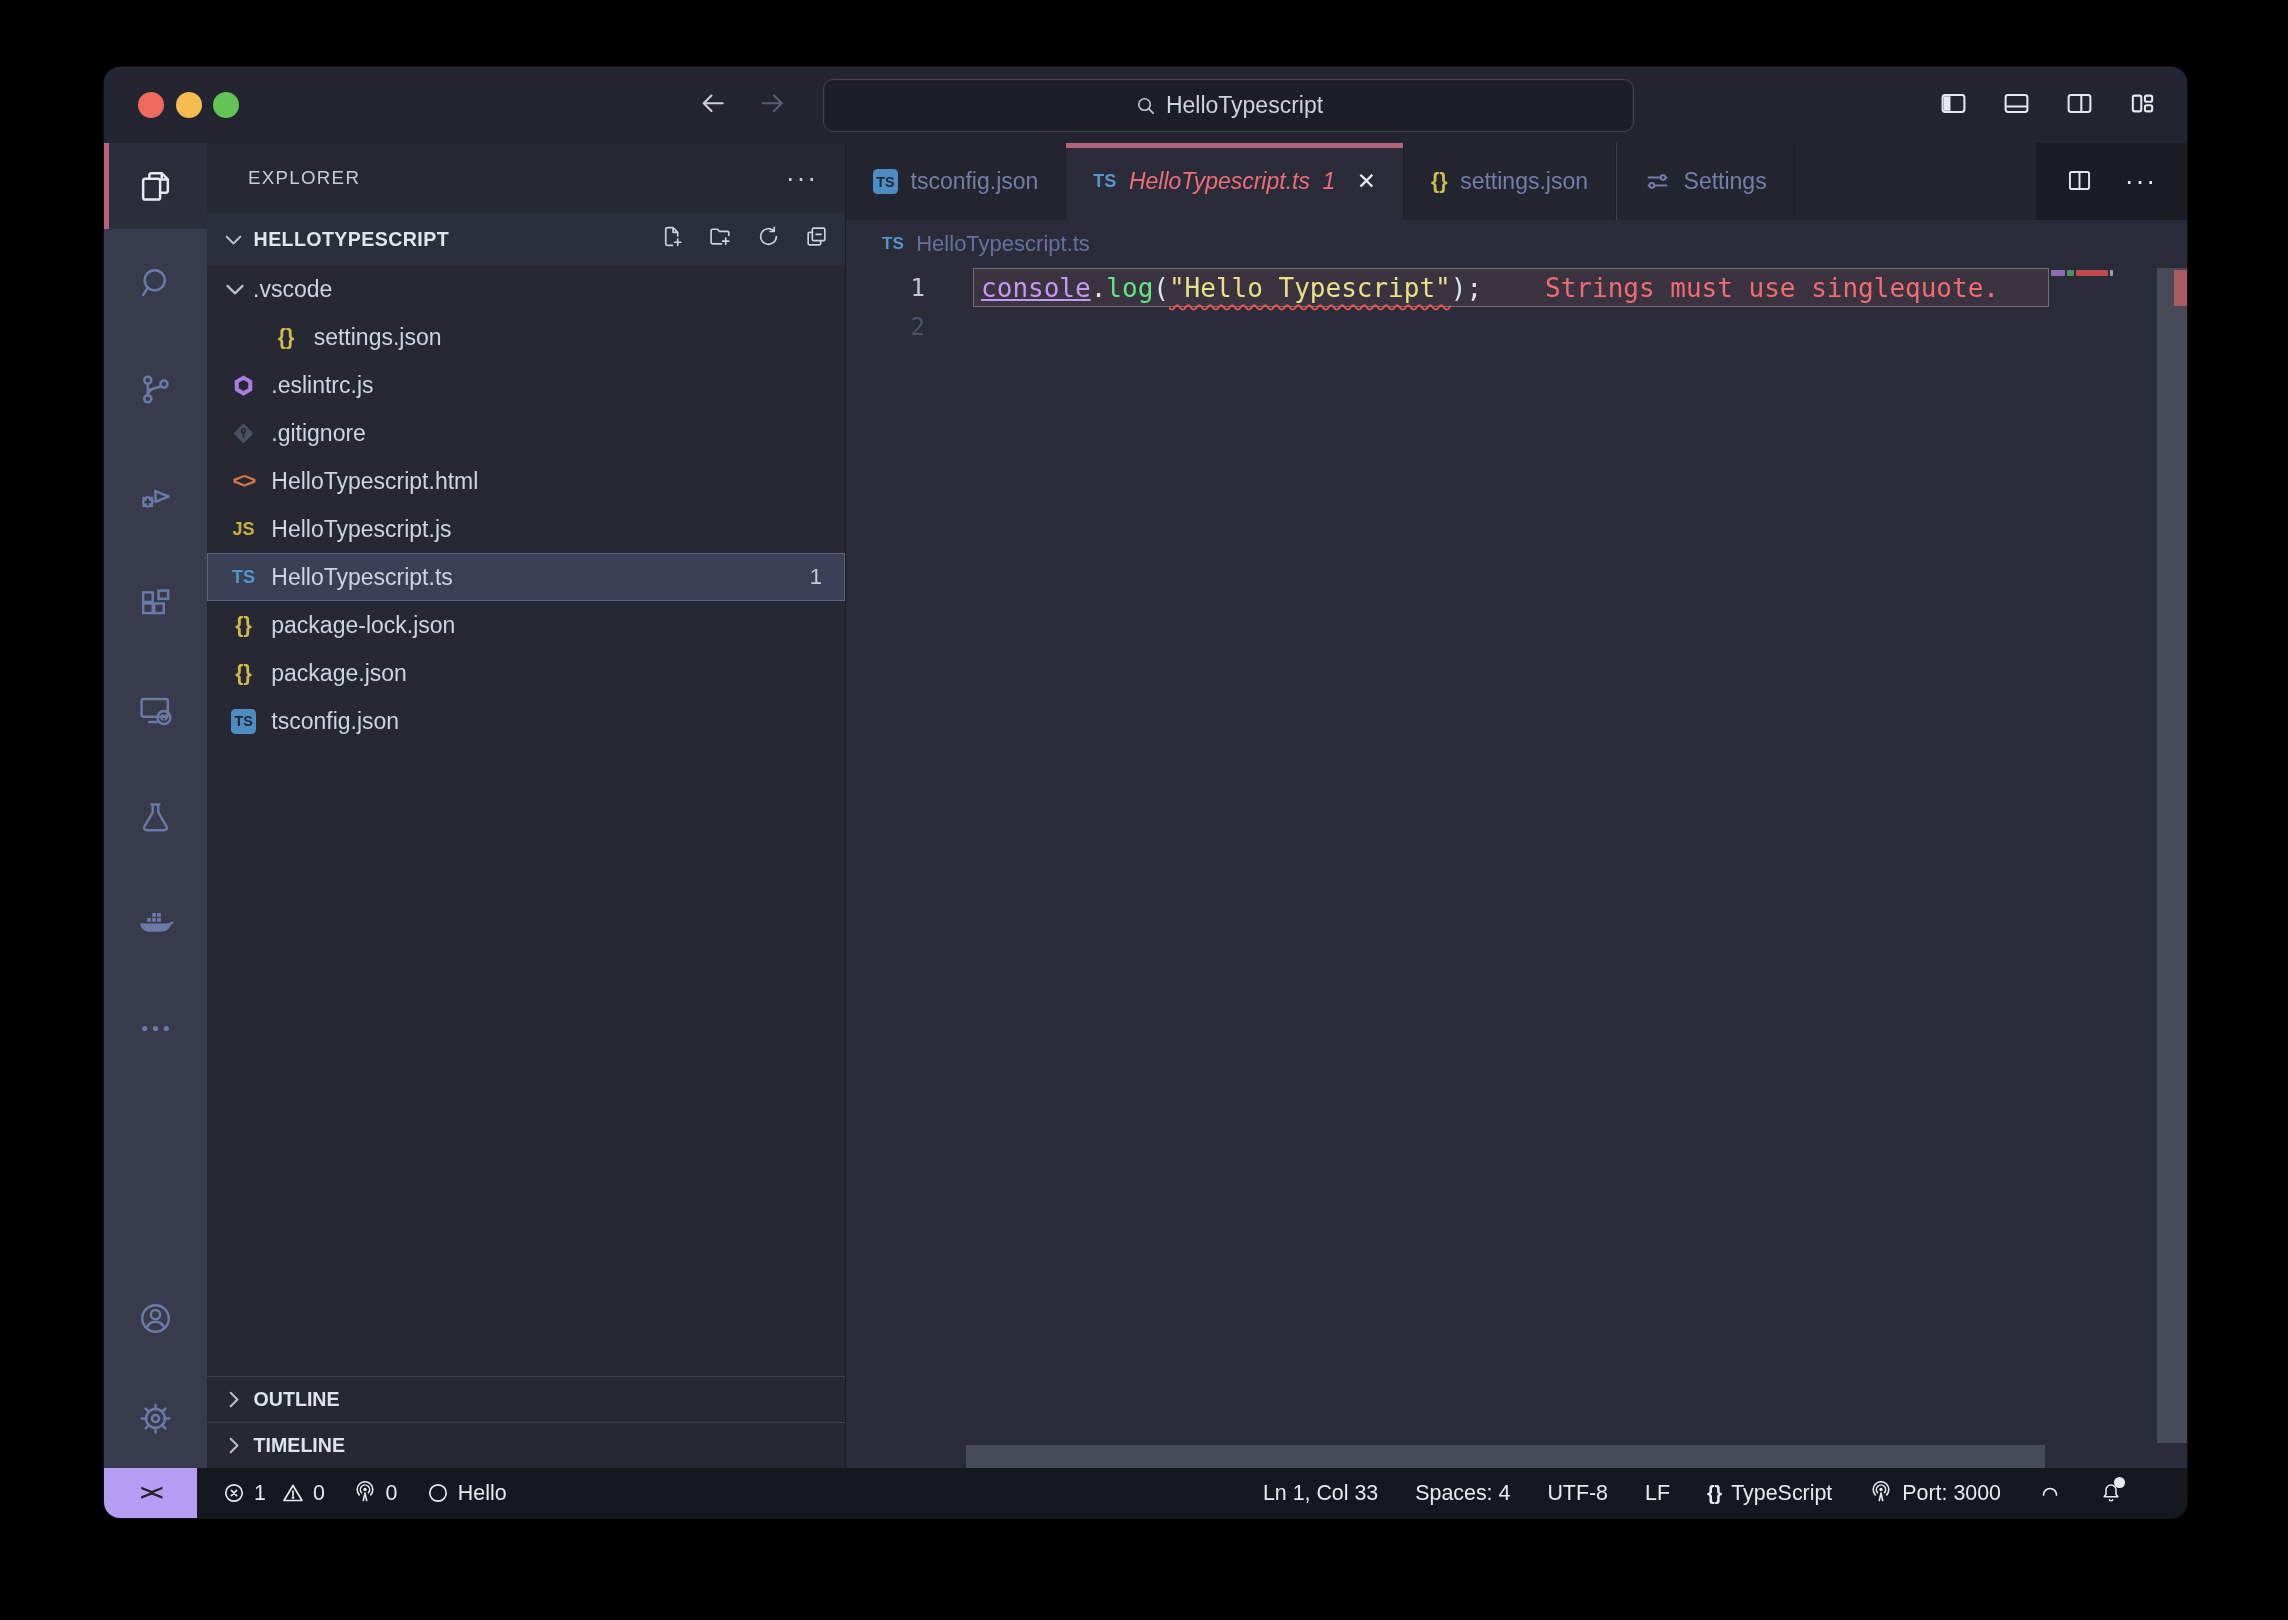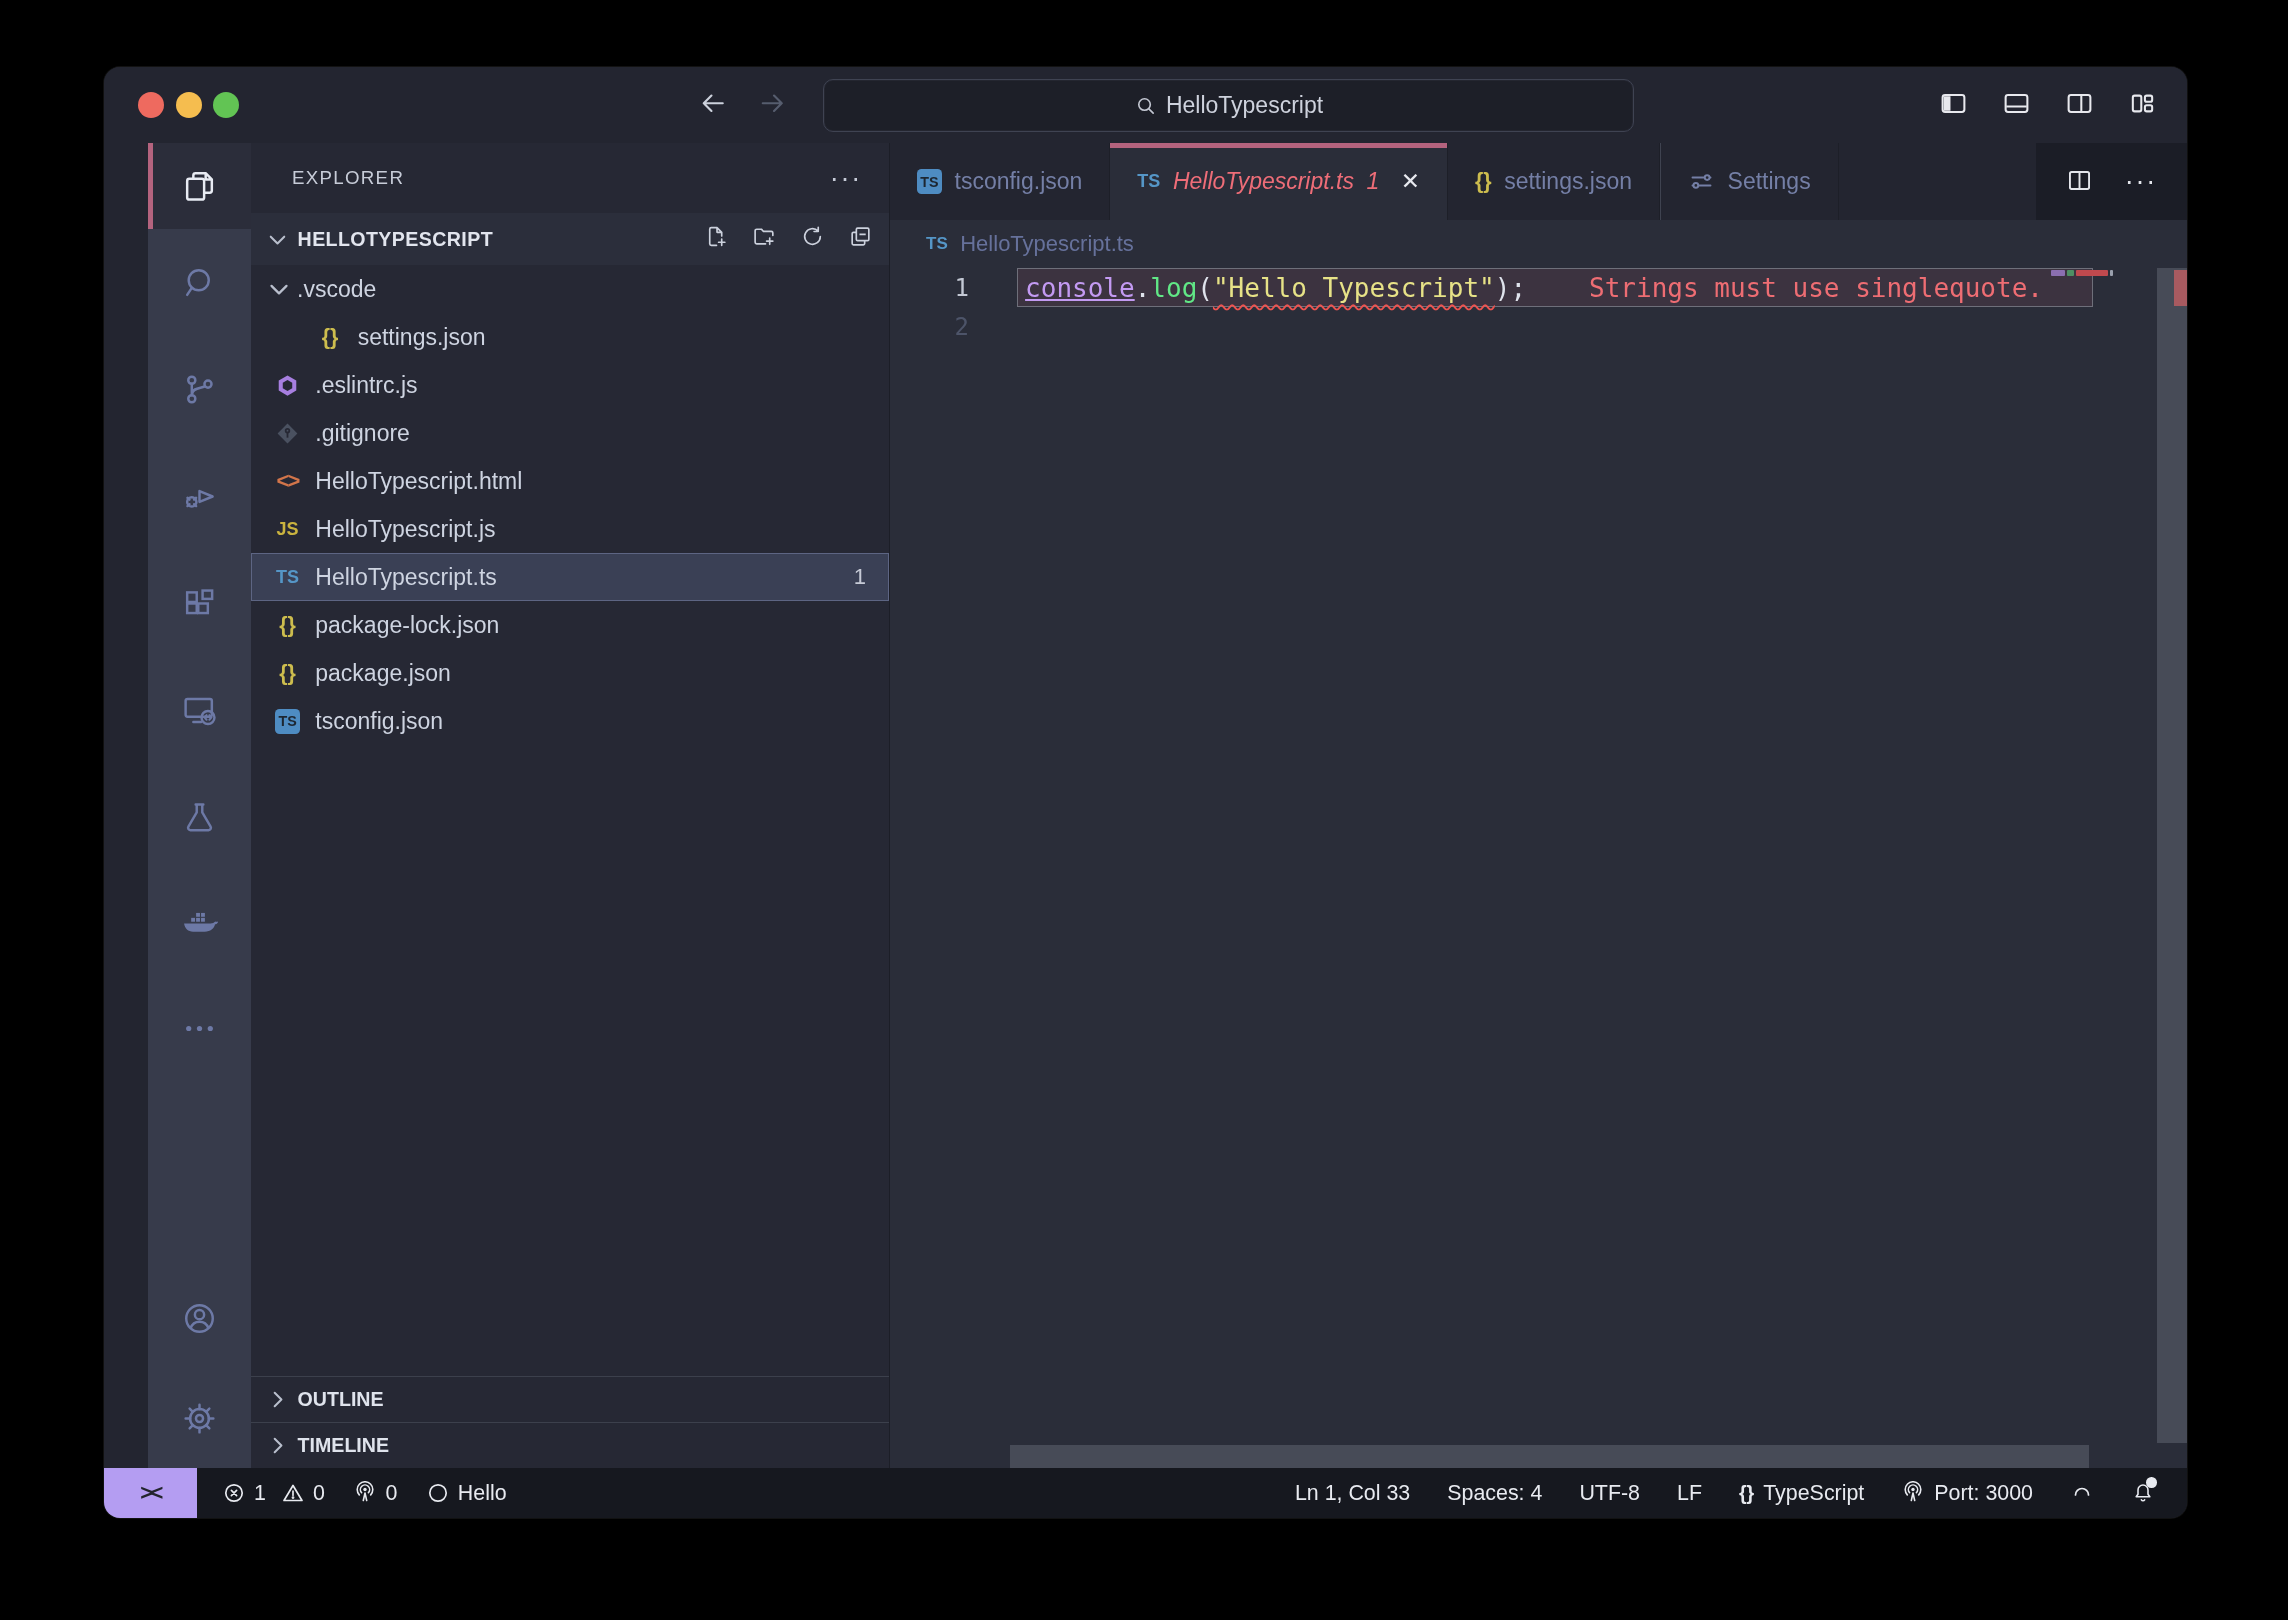--- a/index.html
+++ b/index.html
@@ -46,21 +46,21 @@
   .light.r{background:#ee6a5f}.light.y{background:#f5bd4f}.light.g{background:#62c454}
   .navarrows{position:absolute;left:595px;top:0;height:76px;display:flex;align-items:center;gap:30px;}
   .navarrows svg{width:28.5px;height:28.5px;}
   .arrow-back{color:#ccd1dc}.arrow-fwd{color:#565d6e}
   .searchbox{position:absolute;left:720px;top:12.5px;width:809px;height:51px;background:#1d1f28;border:1.3px solid #41455335;outline:0.9px solid #3f4352;border-radius:9px;display:flex;align-items:center;justify-content:center;gap:9px;color:#ced2dd;font-size:23px;}
   .searchbox svg{width:23px;height:23px;color:#c3c7d2;}
   .tb-icons{position:absolute;right:30px;top:0;height:76px;display:flex;align-items:center;gap:34px;color:#e8e9ee;}
   .tb-icons svg{width:29px;height:29px;}
 
   
-  .main{flex:1;display:flex;min-height:0;padding-left:44px;}
+  .main{flex:1;display:flex;min-height:0;}
 
   
   .activitybar{width:103px;flex:none;background:var(--activity);display:flex;flex-direction:column;align-items:stretch;}
   .ab-btn{height:107px;flex:none;display:flex;align-items:center;justify-content:center;color:var(--icon-muted);position:relative;}
   .ab-btn svg{width:37px;height:37px;}
   .ab-btn.active{height:86px;background:var(--activity-active);color:#e8ebf3;}
   .ab-btn.active::before{content:"";position:absolute;left:0;top:0;bottom:0;width:5.3px;background:var(--pink);}
   .ab-spacer{flex:1;}
   .ab-btn.small{height:100px;}
 
@@ -124,21 +124,21 @@
   .vscroll .slider{position:absolute;left:0;right:0;top:0;bottom:0;background:var(--scroll);opacity:.92;}
   .vscroll .err{position:absolute;right:0;top:1.8px;width:13.4px;height:36px;background:var(--marker);}
   .hscroll{position:absolute;left:120px;bottom:0;width:1079px;height:23px;background:var(--scroll);opacity:.92;}
 
   
   .statusbar{height:50px;flex:none;background:var(--status);display:flex;align-items:center;color:#e8eaf0;font-size:21.4px;}
   .remote-btn{width:93px;height:100%;background:var(--lavender);color:#23252e;display:flex;align-items:center;justify-content:center;font-weight:bold;font-size:22px;letter-spacing:-2.7px;flex:none;}
   .sb-item{display:flex;align-items:center;gap:8px;}
   .sb-item svg{width:24px;height:24px;}
   .sb-left{display:flex;align-items:center;gap:28.5px;margin-left:25px;}
-  .sb-right{margin-left:auto;display:flex;gap:37px;padding-right:32px;}
+  .sb-right{margin-left:auto;display:flex;gap:37px;padding-right:64px;}
   .sb-group{display:flex;align-items:center;gap:9px;}
   .sb-braces{font-weight:bold;font-size:19.6px;}
   .bell-wrap{position:relative;display:flex;}
   .bell-dot{position:absolute;right:-1.8px;top:-3.6px;width:10.7px;height:10.7px;border-radius:50%;background:#e8eaf0;}
 </style>
 </head>
 <body>
 
 <div class="window">
 

